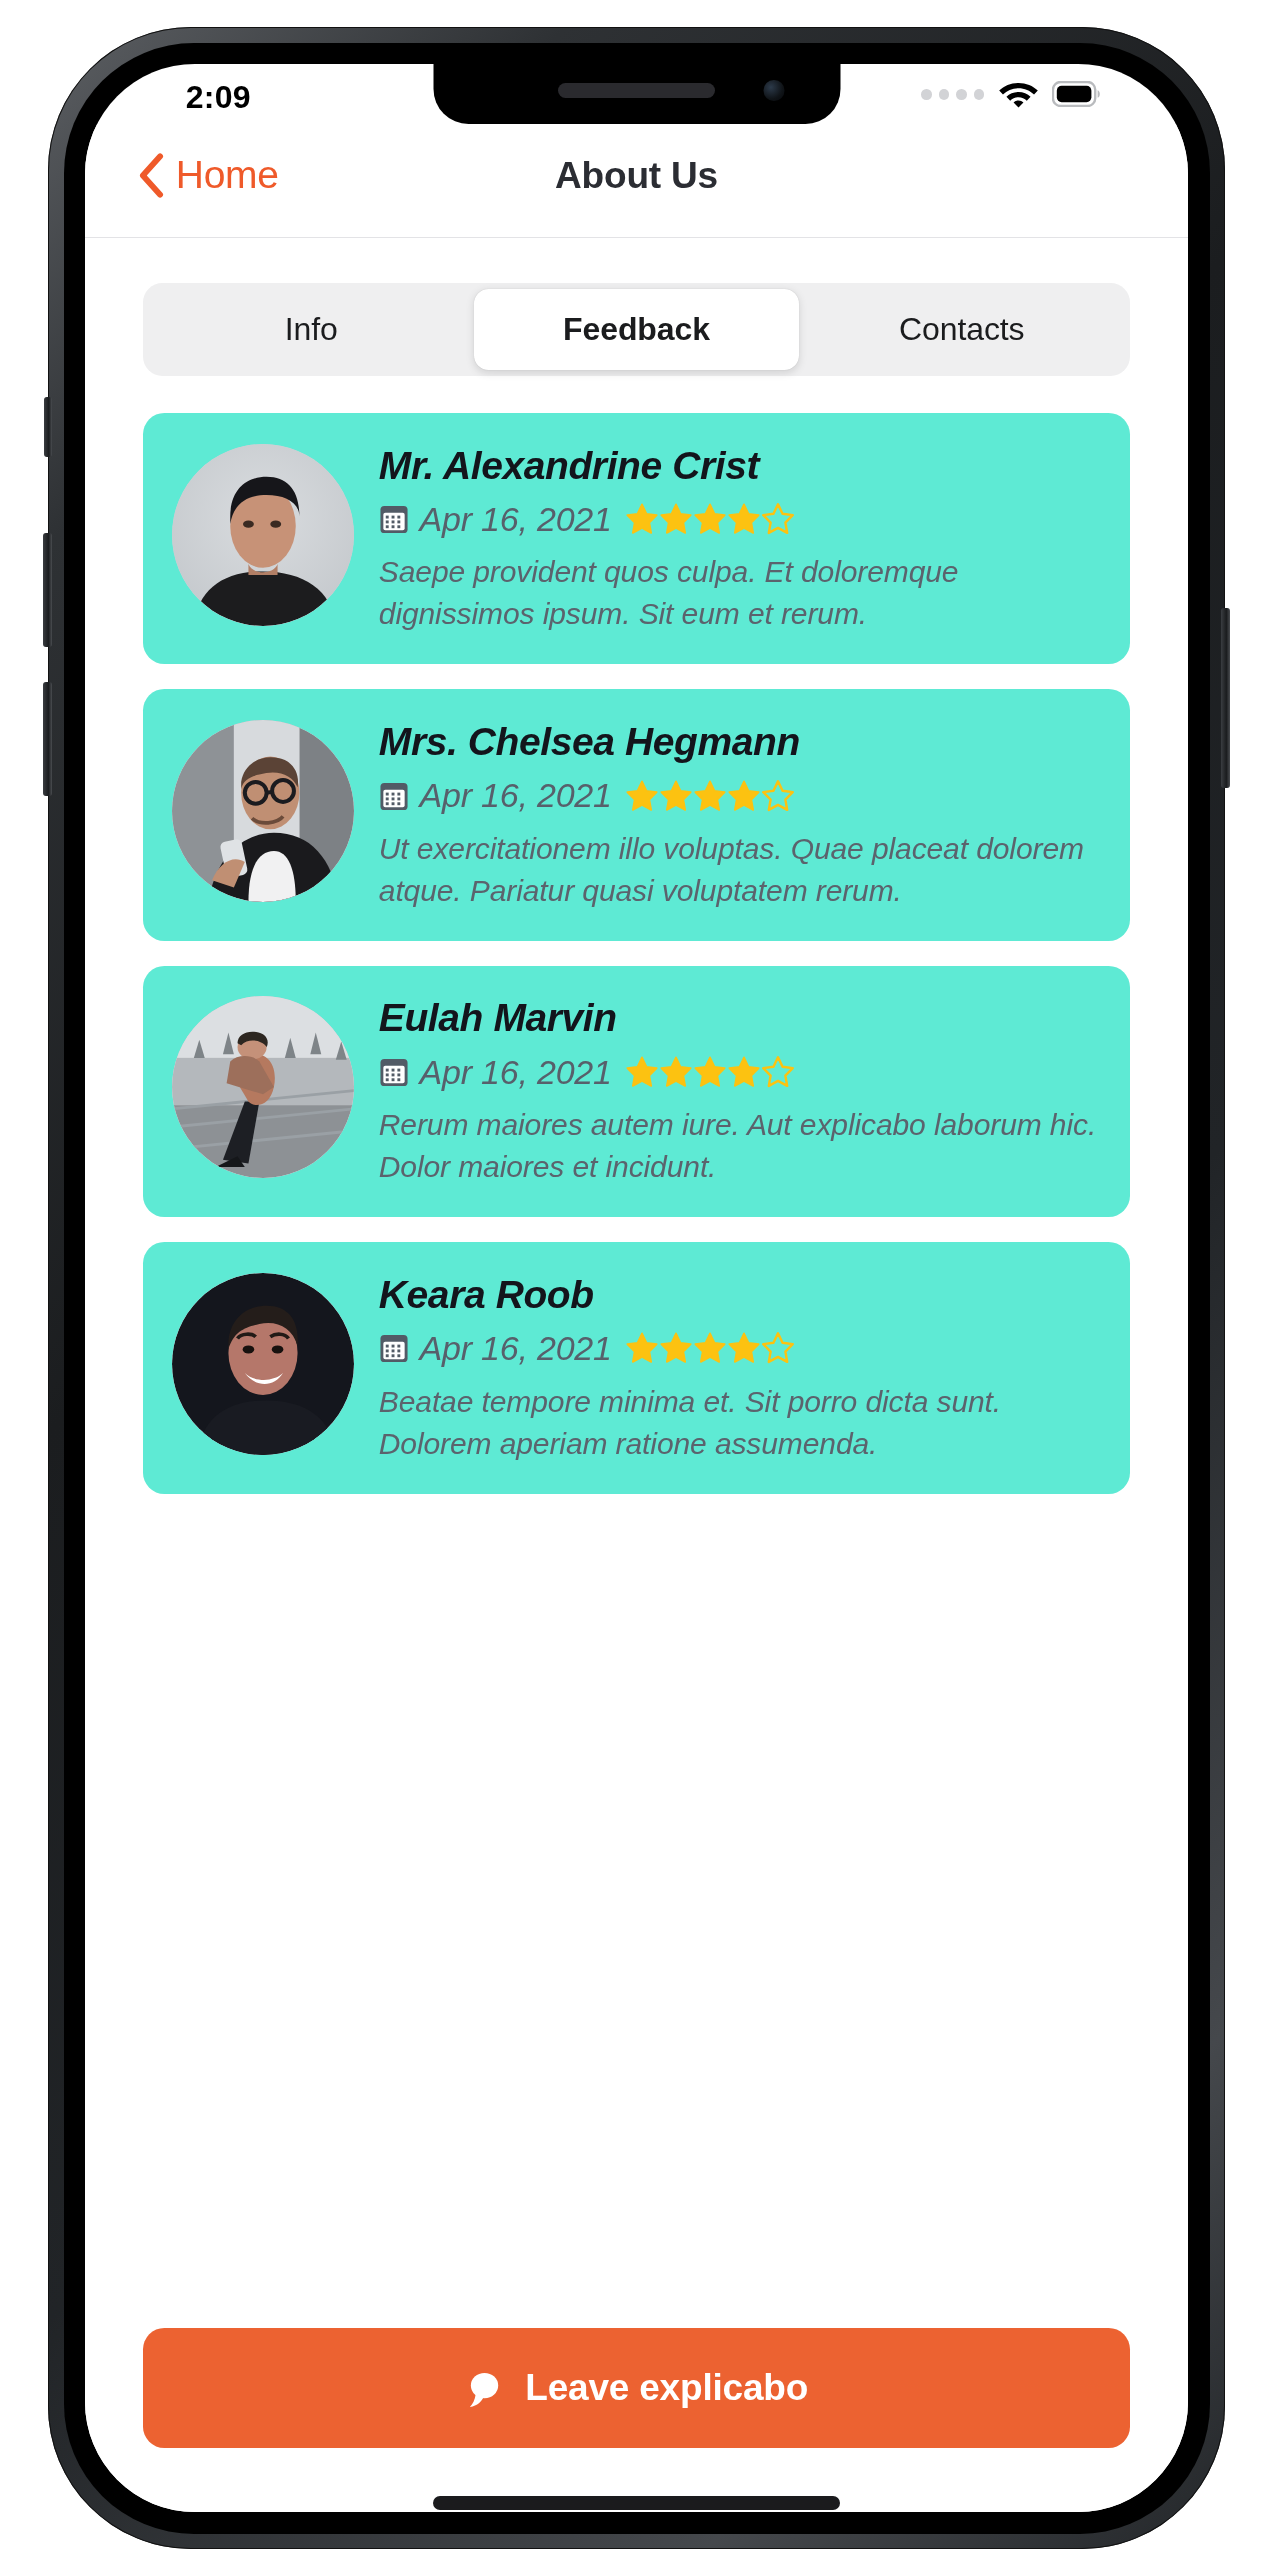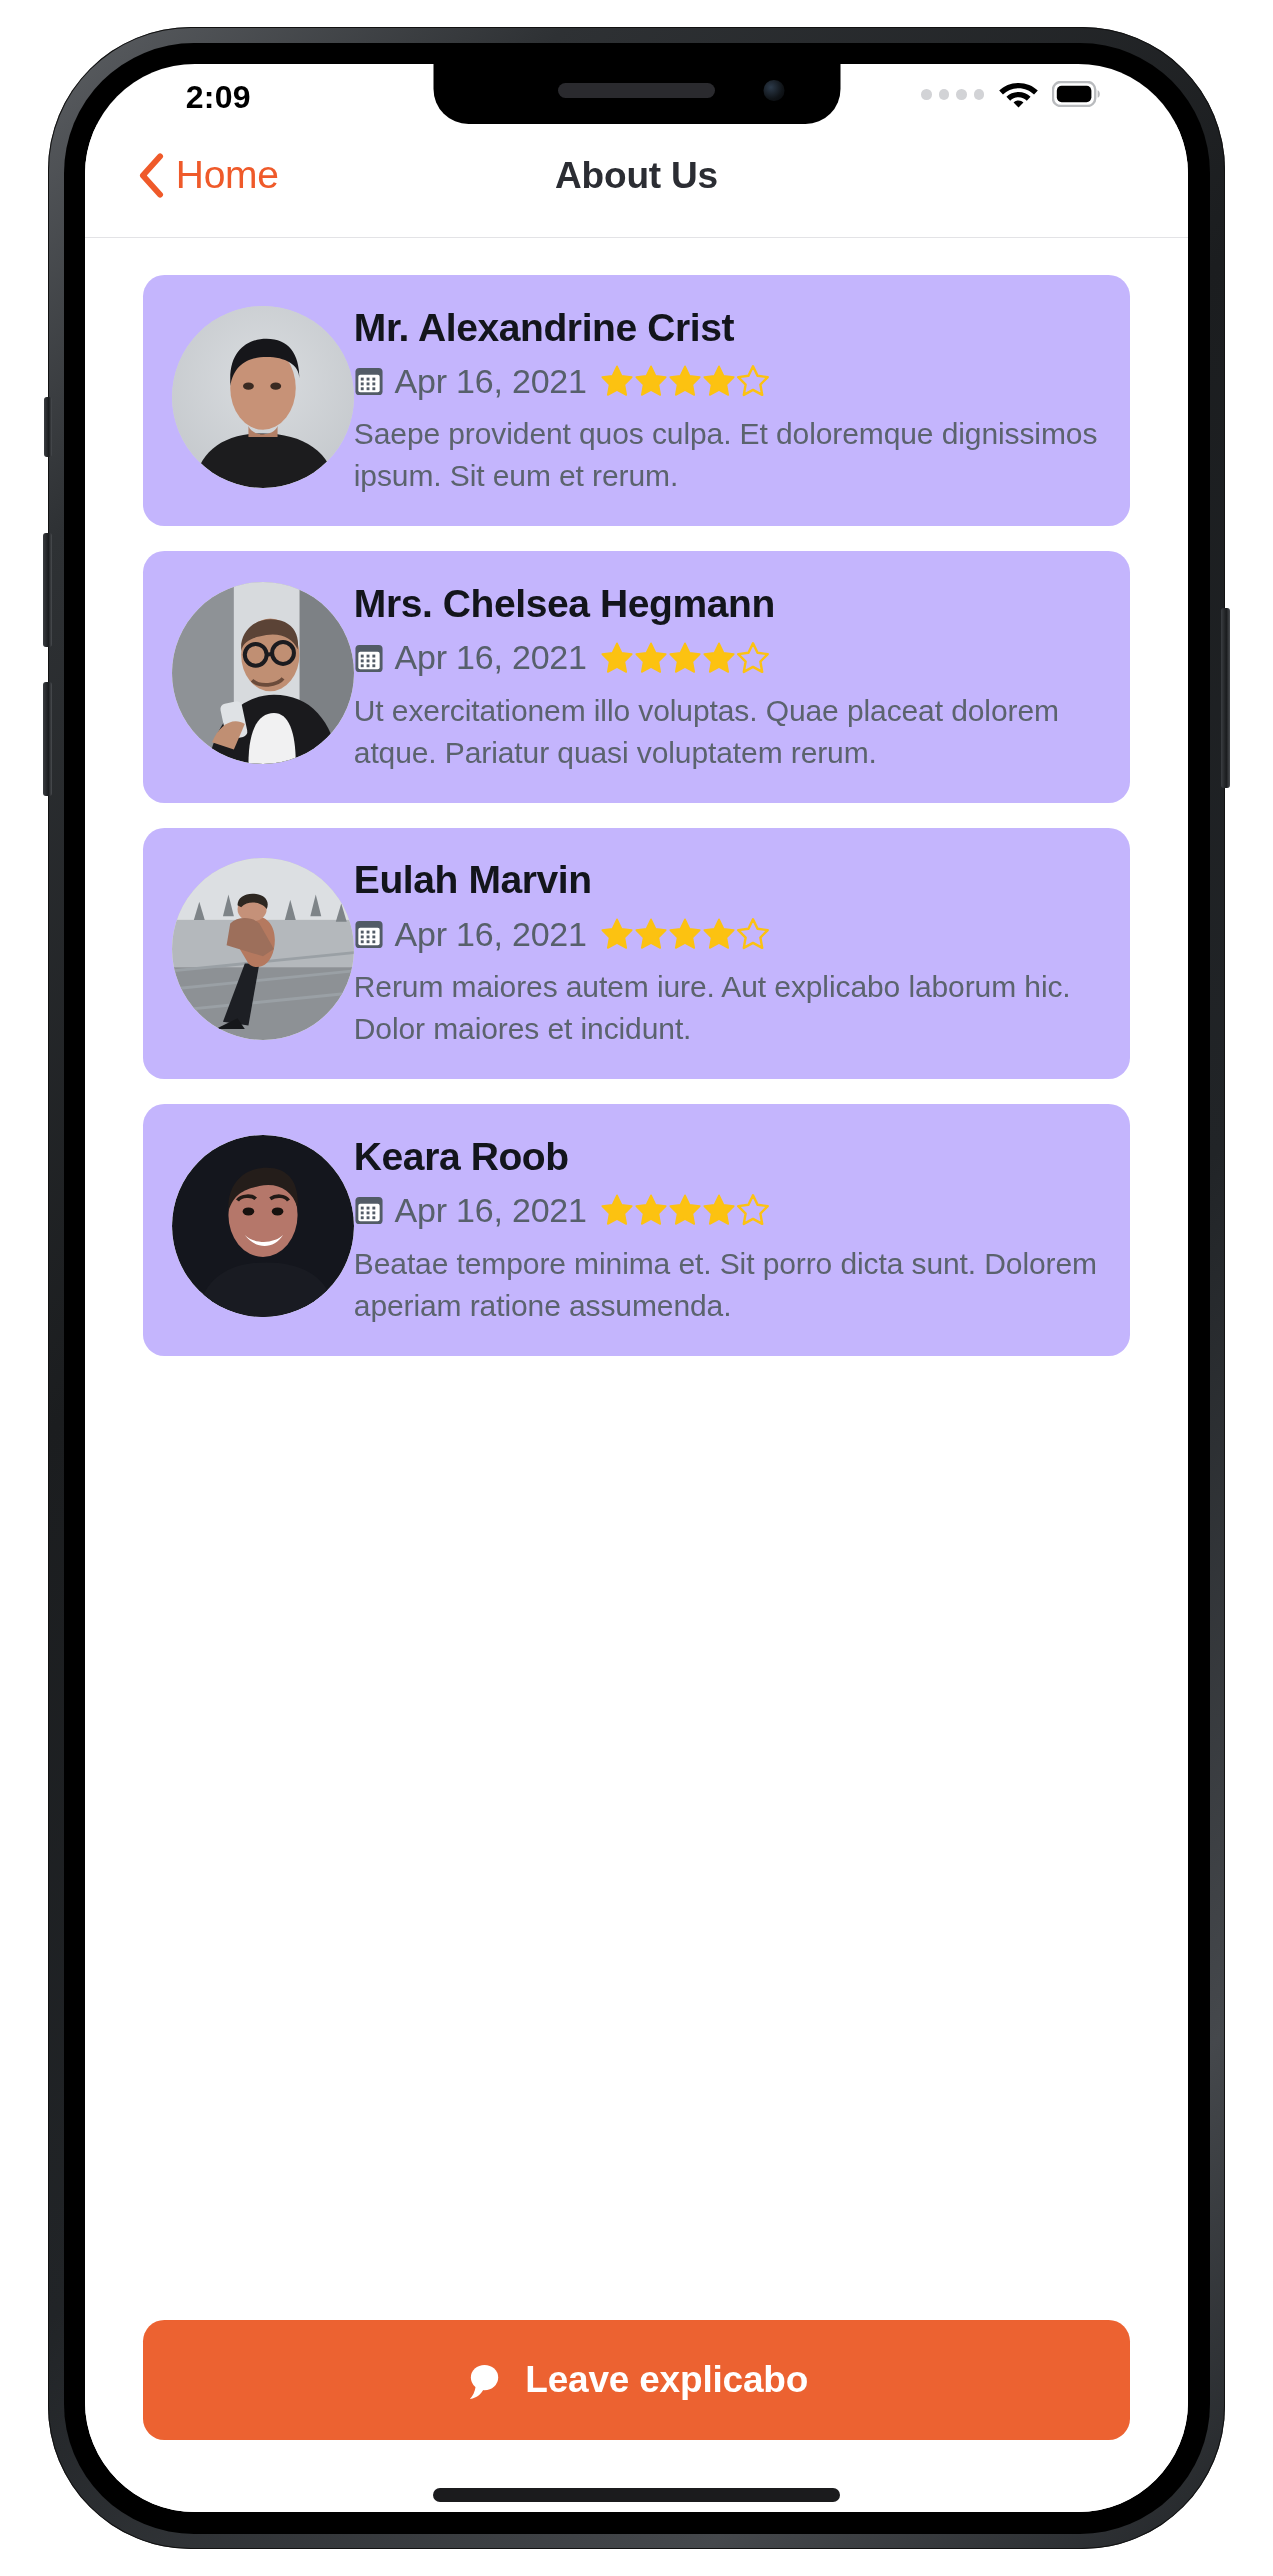--- a/index.html
+++ b/index.html
@@ -191,25 +191,27 @@
   }
 
   
   #feedback-list {
     margin: 37px 58px 0 58px;
     display: flex;
     flex-direction: column;
     gap: 25px;
   }
   .feedback-card {
-    background: #c4b5fd;
+    background: #5eead4;
     border-radius: 21.3px;
     padding: 25px 29px 29px 29px;
     display: flex;
+    gap: 25px;
     align-items: flex-start;
+    font-style: italic;
   }
   .avatar {
     flex: 0 0 auto;
     width: 182px;
     height: 182px;
     border-radius: 50%;
     overflow: hidden;
     margin-top: 5.8px;
     background: #cfd2d6;
   }
@@ -334,20 +336,25 @@
           <svg id="back-chevron" width="25" height="45" viewBox="0 0 26 46">
             <polyline points="22,3 4,23 22,43" fill="none" stroke="#ef5a2a" stroke-width="6" stroke-linecap="round" stroke-linejoin="round"></polyline>
           </svg>
           <span id="back-label">Home</span>
         </div>
         <div id="nav-title">About Us</div>
       </div>
 
       <div id="content">
 
+        <div id="segmented-control">
+          <div class="segment">Info</div>
+          <div class="segment selected">Feedback</div>
+          <div class="segment">Contacts</div>
+        </div>
 
         <div id="feedback-list">
 
           <div class="feedback-card">
             <div class="avatar">
               <svg viewBox="0 0 100 100">
                 <defs>
                   <clipPath id="c1">
                       <circle cx="50" cy="50" r="50"></circle>
                     </clipPath>

